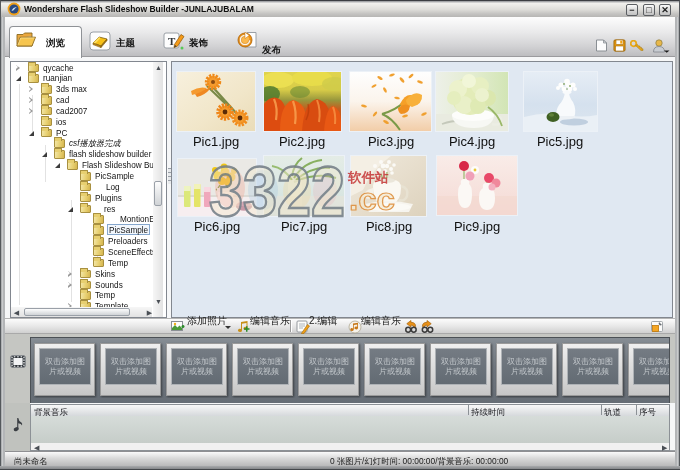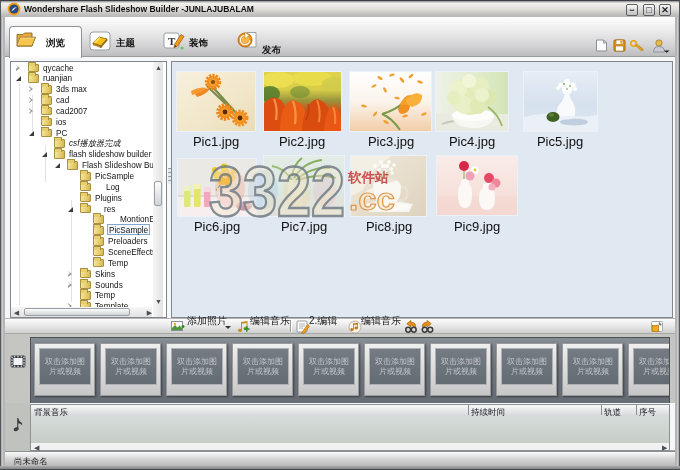--- a/index.html
+++ b/index.html
@@ -619,17 +619,18 @@
     <span class="arr" style="position:absolute;left:3px;top:0;">◀</span>
     <span class="arr" style="position:absolute;left:631px;top:0;">▶</span>
   </div>
   <svg class="abs" style="left:13px;top:417px;" width="10" height="15" viewBox="0 0 10 15">
     <path d="M4.2 12 L4.2 1 L5.3 1 Q5.6 4 8.4 5.6 Q9.6 6.6 9 8.4 Q8.6 6.8 5.3 6.2 L5.3 12 Z" fill="#3a3e43"></path>
     <ellipse cx="3.2" cy="12.2" rx="2.6" ry="1.9" fill="#3a3e43" transform="rotate(-20 3.2 12.2)"></ellipse>
   </svg>
 
   <div id="status" class="abs">
     <span style="position:absolute;left:13px;top:4px;">尚未命名</span>
+    <span style="position:absolute;left:329px;top:4px;">0 张图片/幻灯时间: 00:00:00/背景音乐: 00:00:00</span>
   </div>
   <div id="statusbot" class="abs"></div>
   <div id="frameL" class="abs"></div>
   <div id="frameR" class="abs"></div>
   <div id="frameB" class="abs"></div>
 
 </body></html>

